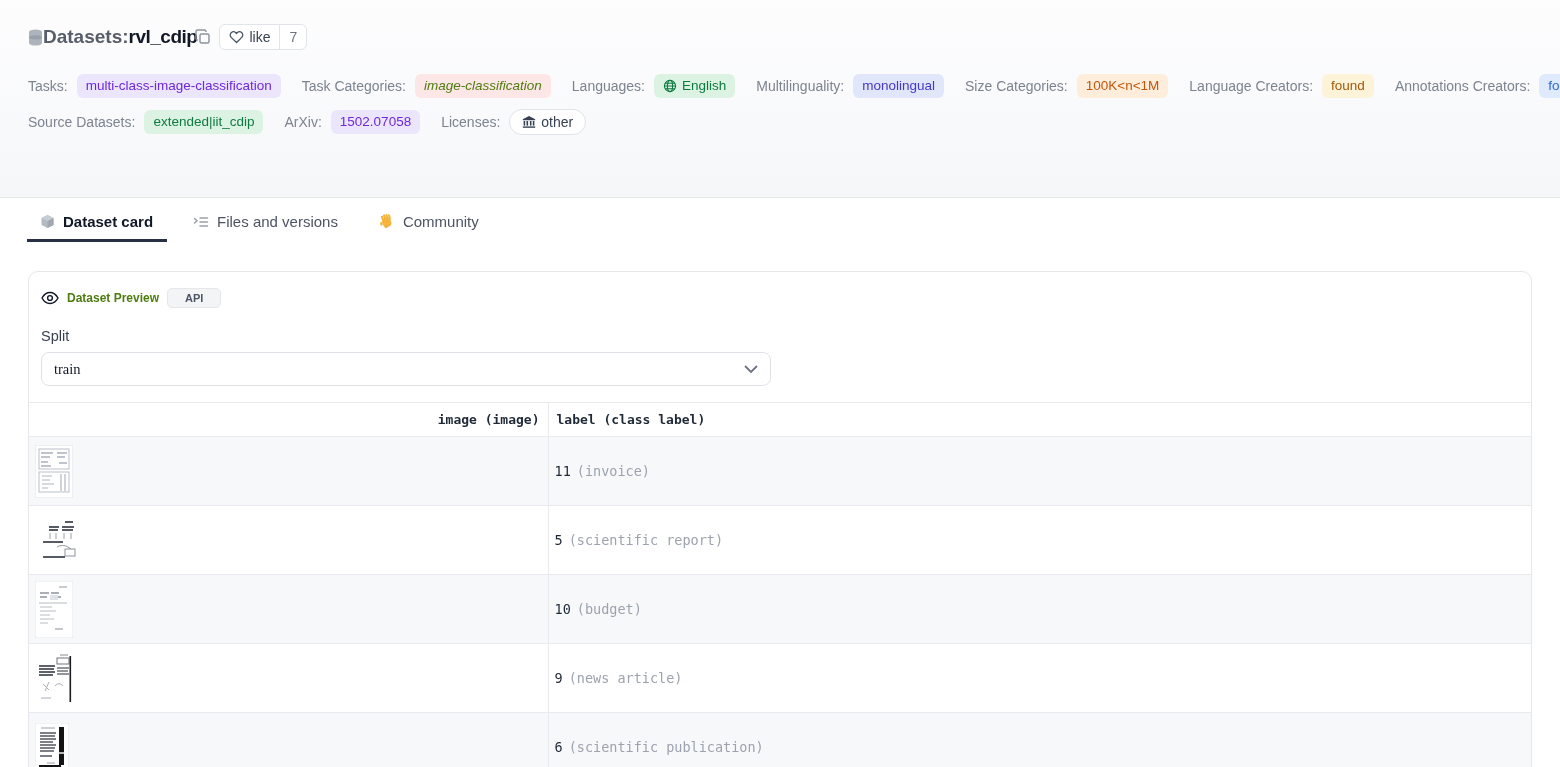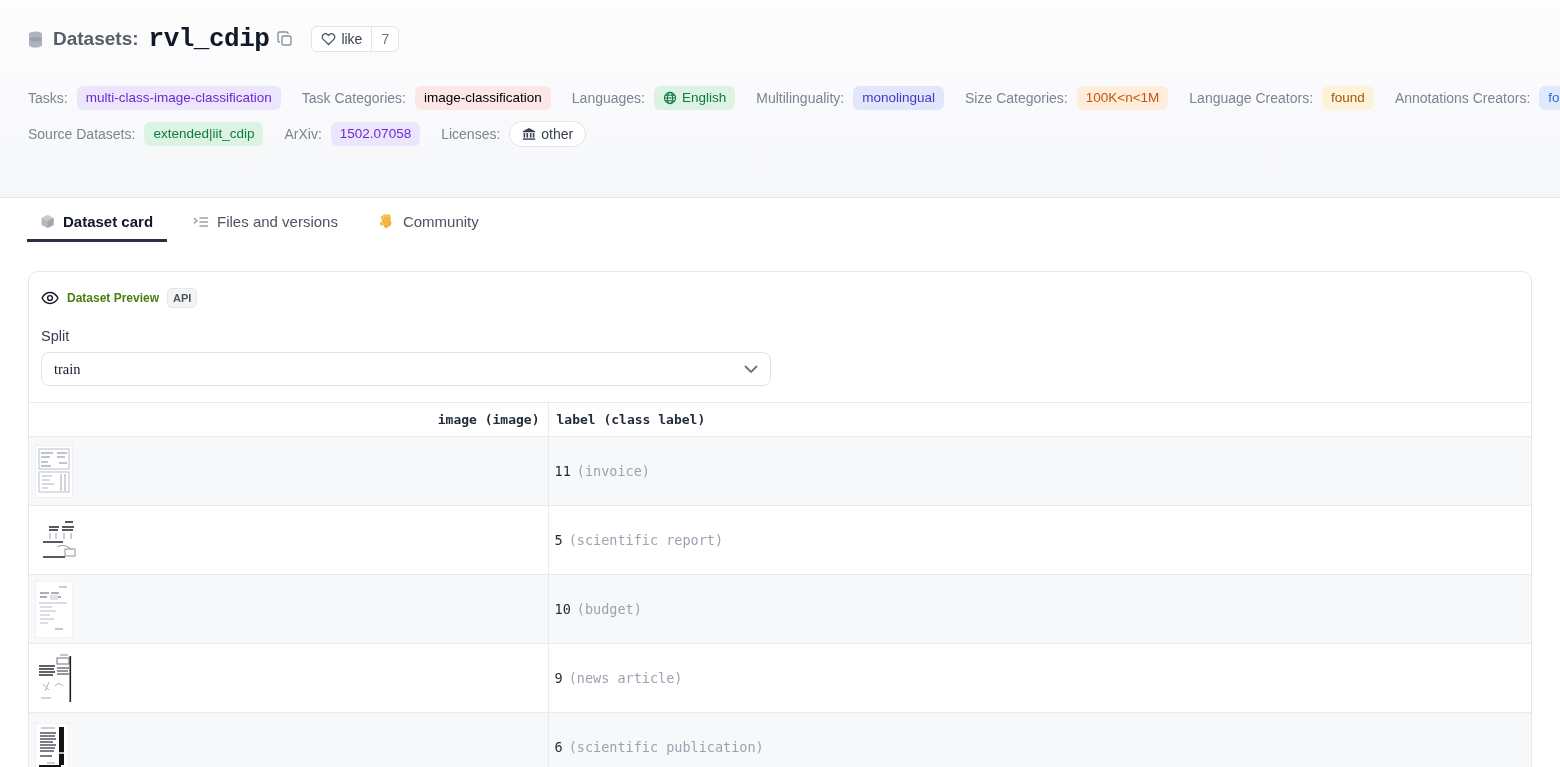--- a/index.html
+++ b/index.html
@@ -2,37 +2,37 @@
 <html><head>
 <meta charset="utf-8">
 <style>
   * { margin:0; padding:0; box-sizing:border-box; }
   html,body { width:1560px; height:767px; overflow:hidden; background:#ffffff;
     font-family:"Liberation Sans", sans-serif; -webkit-font-smoothing:antialiased; }
 
   
   .header-section { background:linear-gradient(180deg,#fdfdfe 0%,#f6f7f9 100%);
     border-bottom:1px solid #e5e7eb; padding:24px 28px 14px 28px; height:198px; }
-  .title-row { display:flex; align-items:center; gap:10px; margin-bottom:32px; }
+  .title-row { display:flex; align-items:center; gap:0; margin-bottom:24px; }
   .db-icon { width:15px; height:17px; flex:0 0 auto; }
   .section-label { font-size:19px; font-weight:700; color:#575e69; }
-  .dataset-name { font-family:Liberation Mono, monospace; font-size:26px; font-weight:700; color:#111827; letter-spacing:-0.5px; }
+  .dataset-name { font-family:Liberation Sans, sans-serif; font-size:19px; font-weight:700; color:#111827; letter-spacing:-0.5px; }
   .copy-btn { width:16px; height:16px; cursor:pointer; margin-left:-2px; }
   .like-btn { display:flex; align-items:center; border:1px solid #e1e4e8; border-radius:6px;
     background:#ffffff; height:26px; margin-left:8px; cursor:pointer; overflow:hidden; }
   .like-left { display:flex; align-items:center; gap:5px; padding:0 9px; font-size:14px; color:#374151; }
   .like-count { border-left:1px solid #e1e4e8; padding:0 9px; font-size:14px; color:#6b7280; height:100%; display:flex; align-items:center; }
 
   .meta-row { display:flex; align-items:center; margin-bottom:11px; }
   .meta-item { display:flex; align-items:center; margin-right:21px; }
   .meta-label { font-size:14px; color:#7c8491; margin-right:9px; white-space:nowrap; }
   .pill { display:inline-flex; align-items:center; gap:5px; font-size:13.5px; line-height:1;
     padding:5px 9px; border-radius:6px; cursor:pointer; white-space:nowrap; }
   .pill.purple { background:#ece6fc; color:#6d28d9; }
-  .pill.red    { background:#fde6e6; color:#000000; }
+  .pill.red    { background:#fde6e6; color:#4d7c0f;font-style:italic; }
   .pill.green  { background:#dcf3e3; color:#0d7a3f; }
   .pill.indigo { background:#e2e6fb; color:#4338ca; }
   .pill.orange { background:#feeddb; color:#c2560c; }
   .pill.yellow { background:#fdf3d8; color:#a3570b; }
   .pill.blue   { background:#dfeafd; color:#2d6ae0; }
   .pill.outline{ background:#ffffff; color:#374151; border:1px solid #e1e4e8; border-radius:15px; padding:5px 12px; font-size:14px;justify-content:flex-end; }
 
   
   .tabs { display:flex; align-items:stretch; padding:0 28px; height:39px; margin-top:4px; }
   .tab { display:flex; align-items:center; gap:8px; font-size:15px; color:#4b5563;
@@ -44,21 +44,21 @@
   .tab + .tab { margin-left:14px;text-align:center; }
 
   
   .main-area { background:#ffffff; padding:30px 28px 0 28px; }
   .card { border:1px solid #e5e7eb; border-radius:10px; background:#ffffff;
     height:509px; overflow:hidden; position:relative; }
   .card-head { padding:16px 12px 0 12px; }
   .preview-title-row { display:flex; align-items:center; gap:8px; }
   .preview-title { font-size:12px; font-weight:700; color:#4d7c0f; }
   .api-badge { font-size:11px; font-weight:600; color:#4b5563; background:#f3f4f6;
-    border:1px solid #e5e7eb; border-radius:5px; padding:3px 5px; cursor:pointer; }
+    border:1px solid #e5e7eb; border-radius:5px; padding:3px 17px; cursor:pointer; }
   .split-label { font-size:14.5px; color:#374151; margin:20px 0 8px 0; }
   .split-select { width:730px; height:34px; border:1px solid #dfe2e7; border-radius:8px;
     background:#ffffff; display:flex; align-items:center; justify-content:space-between;
     padding:0 12px; font-size:14.5px; color:#111827; cursor:pointer;font-family:Liberation Serif, serif; }
 
   
   table.preview-table { width:100%; border-collapse:collapse; margin-top:16px;
     font-family:"DejaVu Sans Mono", monospace; }
   .preview-table th { text-align:left; font-size:13px; font-weight:700; color:#1f2937;
     border-top:1px solid #e8eaed; border-bottom:1px solid #e8eaed; padding:9px 8px; }

